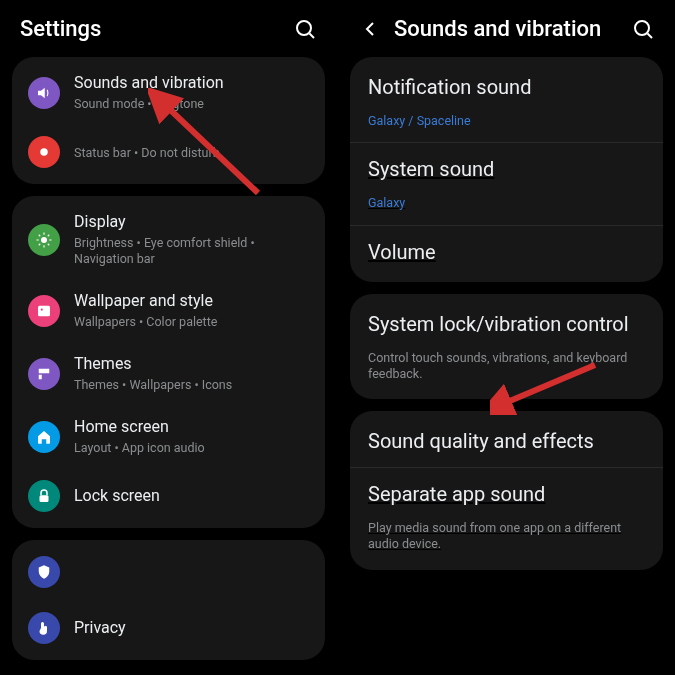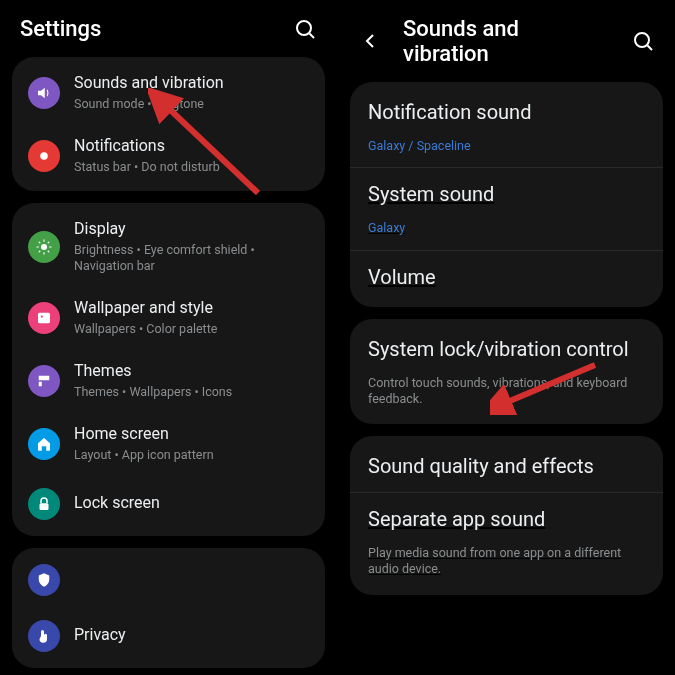--- a/index.html
+++ b/index.html
@@ -21,21 +21,21 @@
     overflow: hidden;
     position: relative;
     display: flex;
     flex-direction: column;
   }
   .screen + .screen { margin-left: 1px; }
   .header {
     display: flex;
     align-items: center;
     padding: 12px 16px 16px 16px;
-    gap: 21px;
+    gap: 12px;
   }
   .header .title {
     color: #fff;
     font-size: 22px;
     font-weight: 500;
     flex: 1;
   }
   .header .back-icon, .header .search-icon {
     color: #fff;
     width: 24px;
@@ -128,21 +128,20 @@
             <div class="row-sub">Sound mode  •  Ringtone</div>
           </div>
         </div>
         <div class="row">
           <div class="icon-badge" style="background: rgb(229, 57, 53);">
             <svg viewBox="0 0 24 24">
               <circle cx="12" cy="12" r="5" fill="#fff"></circle>
             </svg>
           </div>
           <div class="row-text">
-            <div class="row-title">Notifications</div>
             <div class="row-sub">Status bar  •  Do not disturb</div>
           </div>
         </div>
       </div>
       <div class="group">
         <div class="row">
           <div class="icon-badge" style="background: rgb(67, 160, 71);">
             <svg viewBox="0 0 24 24">
               <circle cx="12" cy="12" r="4" fill="#fff"></circle>
               <g stroke="#fff" stroke-width="1.5">
@@ -186,21 +185,21 @@
           </div>
         </div>
         <div class="row">
           <div class="icon-badge" style="background: rgb(3, 155, 229);">
             <svg viewBox="0 0 24 24">
               <path d="M4 11l8-7 8 7v9a1 1 0 01-1 1h-4v-6h-6v6H5a1 1 0 01-1-1z" fill="#fff"></path>
             </svg>
           </div>
           <div class="row-text">
             <div class="row-title">Home screen</div>
-            <div class="row-sub">Layout  •  App icon pattern</div>
+            <div class="row-sub">Layout  •  App icon audio</div>
           </div>
         </div>
         <div class="row">
           <div class="icon-badge" style="background: rgb(0, 137, 123);">
             <svg viewBox="0 0 24 24">
               <rect x="6" y="11" width="12" height="9" rx="2" fill="#fff"></rect>
               <path d="M8 11V8a4 4 0 018 0v3" stroke="#fff" fill="none" stroke-width="2"></path>
             </svg>
           </div>
           <div class="row-text">

